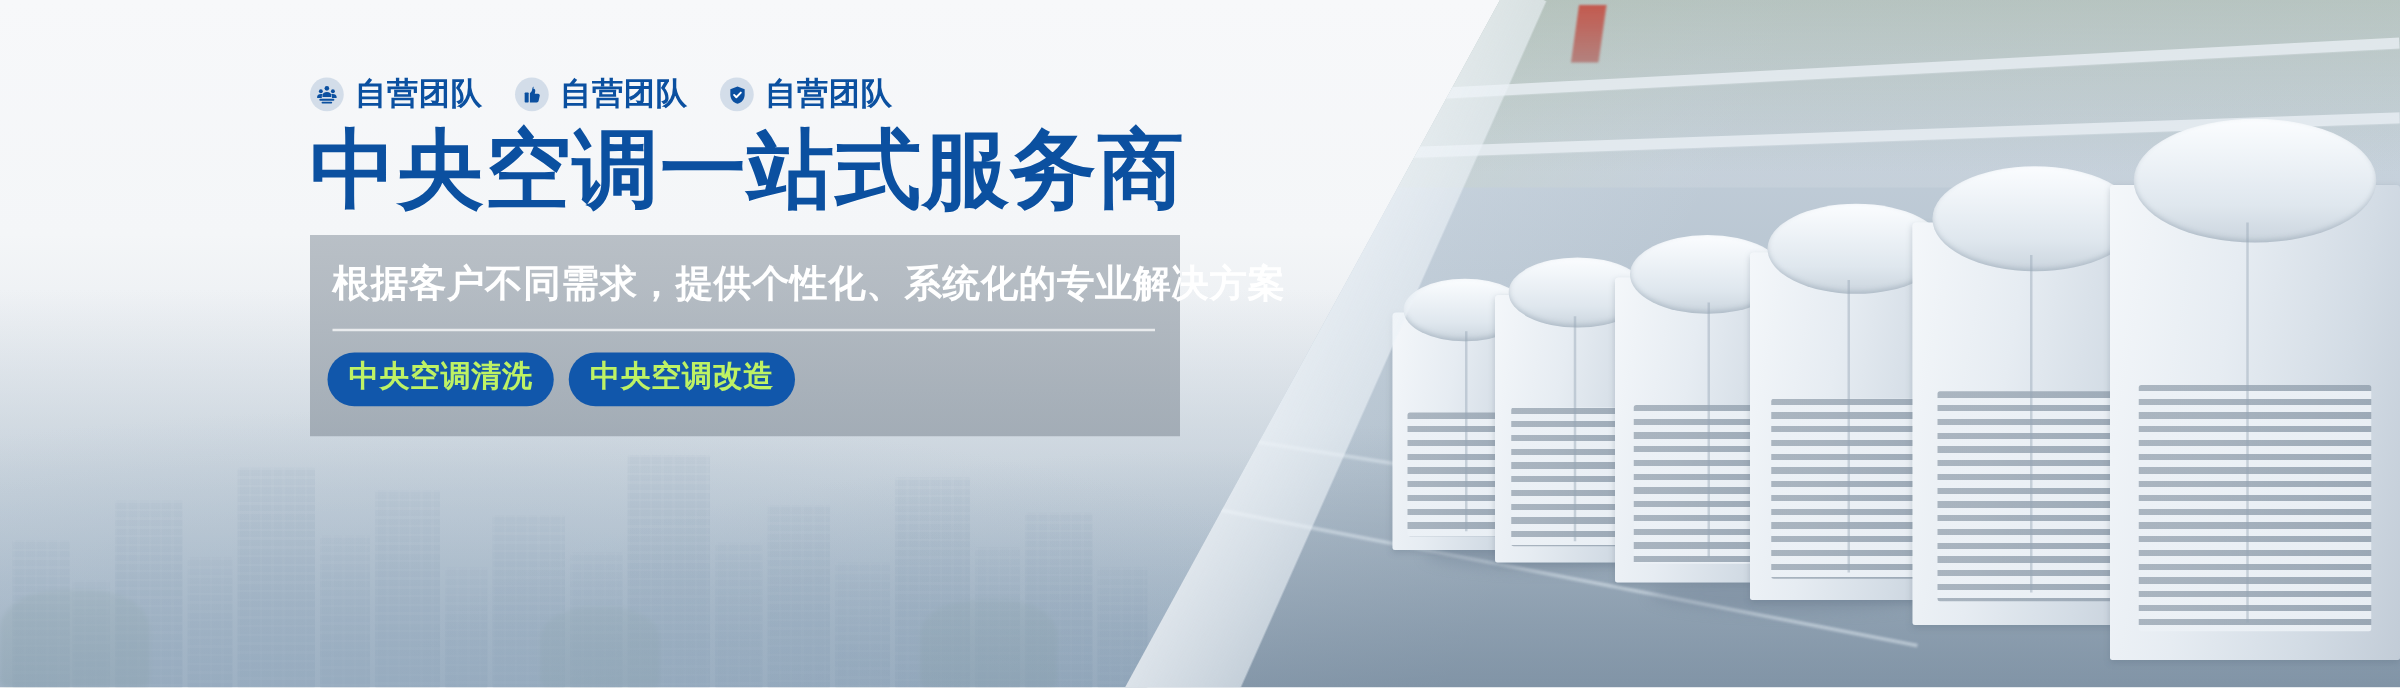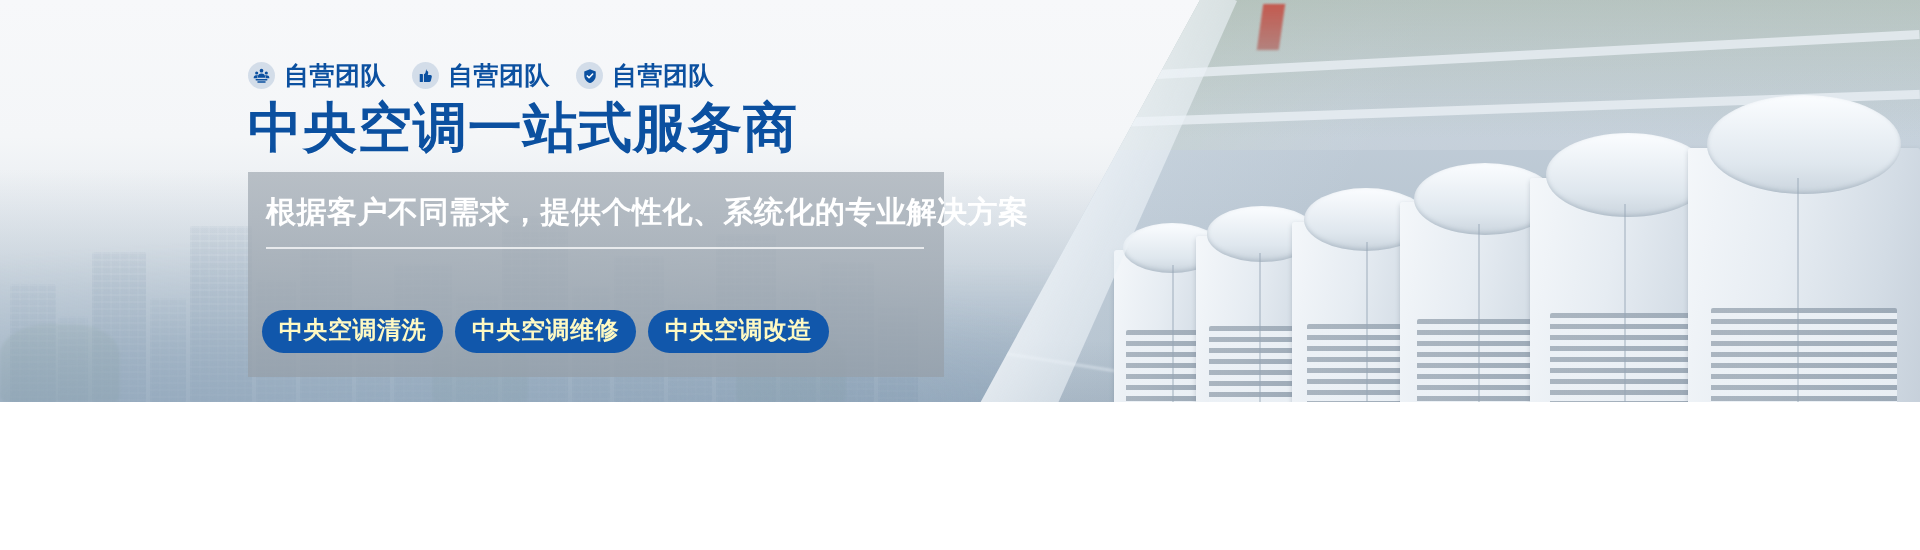--- a/index.html
+++ b/index.html
@@ -8,21 +8,21 @@
     padding: 0;
     background: #ffffff;
   }
   body {
     font-family: "Liberation Sans", "DejaVu Sans", sans-serif;
   }
 
   .banner {
     position: relative;
     width: 1920px;
-    height: 402px;
+    height: 550px;
     overflow: hidden;
     background: #eef1f5;
   }
 
   
   .bg-sky {
     position: absolute;
     inset: 0;
     background:
       linear-gradient(to bottom,
@@ -209,21 +209,21 @@
     font-size: 25px;
     font-weight: bold;
     color: #0b50a0;
     letter-spacing: .5px;
     white-space: nowrap;
     line-height: 1;
   }
 
   
   .headline {
-    font-size: 54px;
+    font-size: 69px;
     font-weight: bold;
     color: #0b50a0;
     letter-spacing: 1px;
     line-height: 1.06;
     white-space: nowrap;
     margin: 4px 0 0 0;
     text-shadow: 0 1px 0 rgba(255,255,255,.35);
   }
 
   
@@ -248,29 +248,28 @@
     margin: 17px 20px 17px 18px;
   }
   .pills {
     display: flex;
     align-items: center;
     gap: 12px;
     padding-left: 14px;
   }
   .pill {
     background: #1157ab;
-    color: #fef9c3;
+    color: #bef264;
     font-size: 24px;
     font-weight: bold;
     letter-spacing: .5px;
     border-radius: 22px;
     padding: 7px 17px 9px 17px;
     white-space: nowrap;
     line-height: 1.1;
-    margin-top: 44px;
   }
 </style>
 </head>
 <body>
 
 <div class="banner">
 
   <div class="bg-sky"></div>
 
   <div class="city">
@@ -395,19 +394,18 @@
 
     </div>
 
     <h1 class="headline">中央空调一站式服务商</h1>
 
     <div class="panel">
       <div class="subtitle">根据客户不同需求，提供个性化、系统化的专业解决方案</div>
       <div class="divider"></div>
       <div class="pills">
         <span class="pill">中央空调清洗</span>
-        <span class="pill">中央空调维修</span>
         <span class="pill">中央空调改造</span>
       </div>
     </div>
 
   </div>
 </div>
 
 </body></html>

